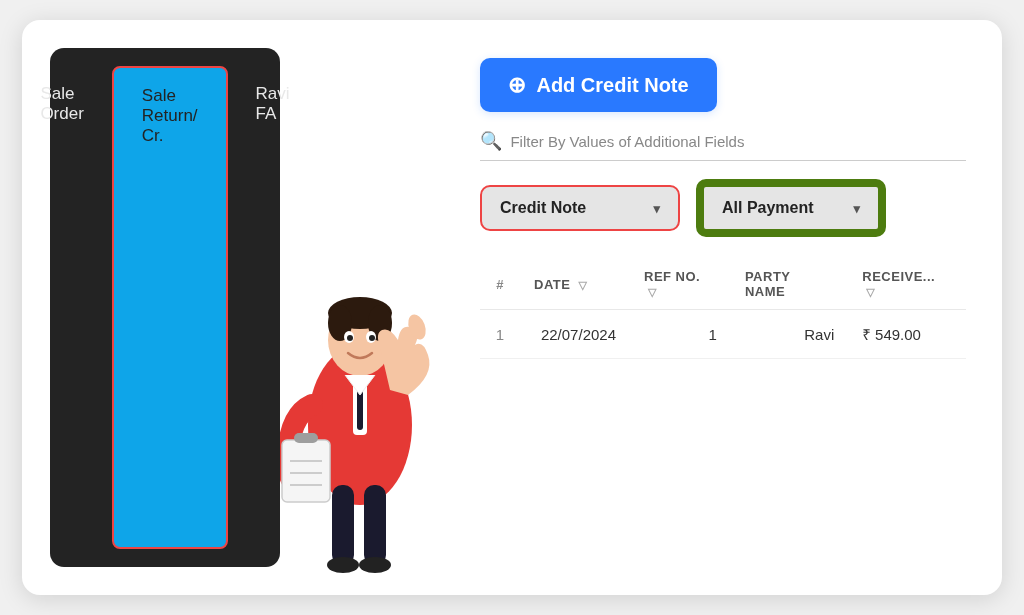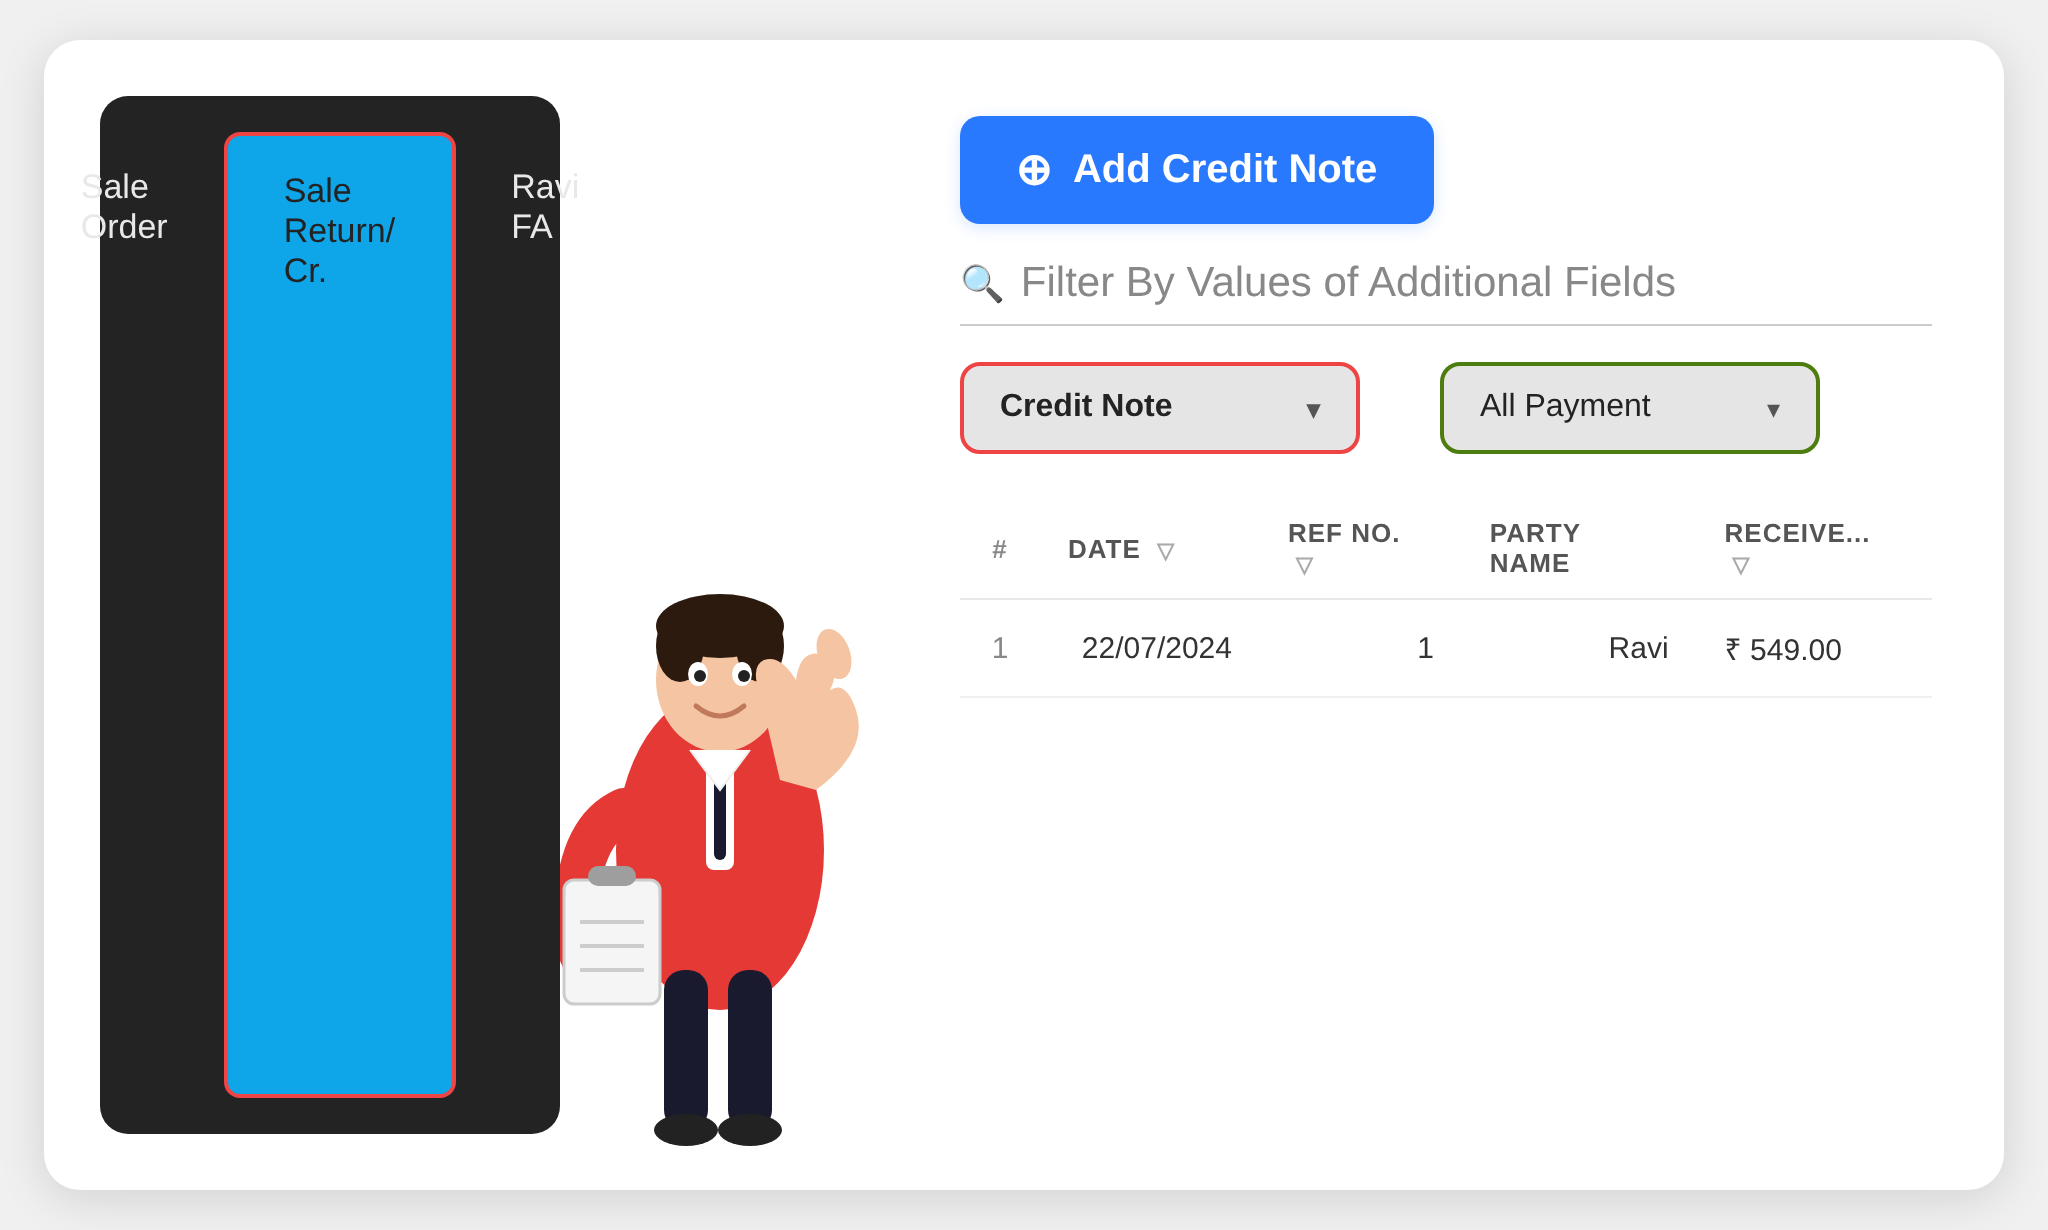--- a/index.html
+++ b/index.html
@@ -110,21 +110,21 @@
       border-bottom: 1.5px solid #ccc;
       padding-bottom: 8px;
       width: 100%;
     }
     .filter-icon {
       color: #aaa;
       font-size: 18px;
     }
     .filter-text {
       color: #888;
-      font-size: 21px;
+      font-size: 15px;
     }
 
     
     .dropdowns-row {
       display: flex;
       gap: 16px;
       align-items: center;
     }
     .dropdown-select {
       display: flex;
@@ -135,24 +135,23 @@
       padding: 12px 18px;
       font-size: 16px;
       font-weight: 600;
       color: #232323;
       background: #e5e5e5;
       cursor: pointer;
       min-width: 200px;
       gap: 12px;
     }
     .dropdown-select.normal {
-      border: 2px solid #4d7c0f;
-      font-weight: 400;
+      border: 8px solid #4d7c0f;
+      font-weight: 700;
       min-width: 190px;
-      margin-left: 24px;
     }
     .chevron-down {
       font-size: 13px;
       color: #555;
     }
 
     
     .table-area {
       flex: 1;
       margin-top: 4px;

